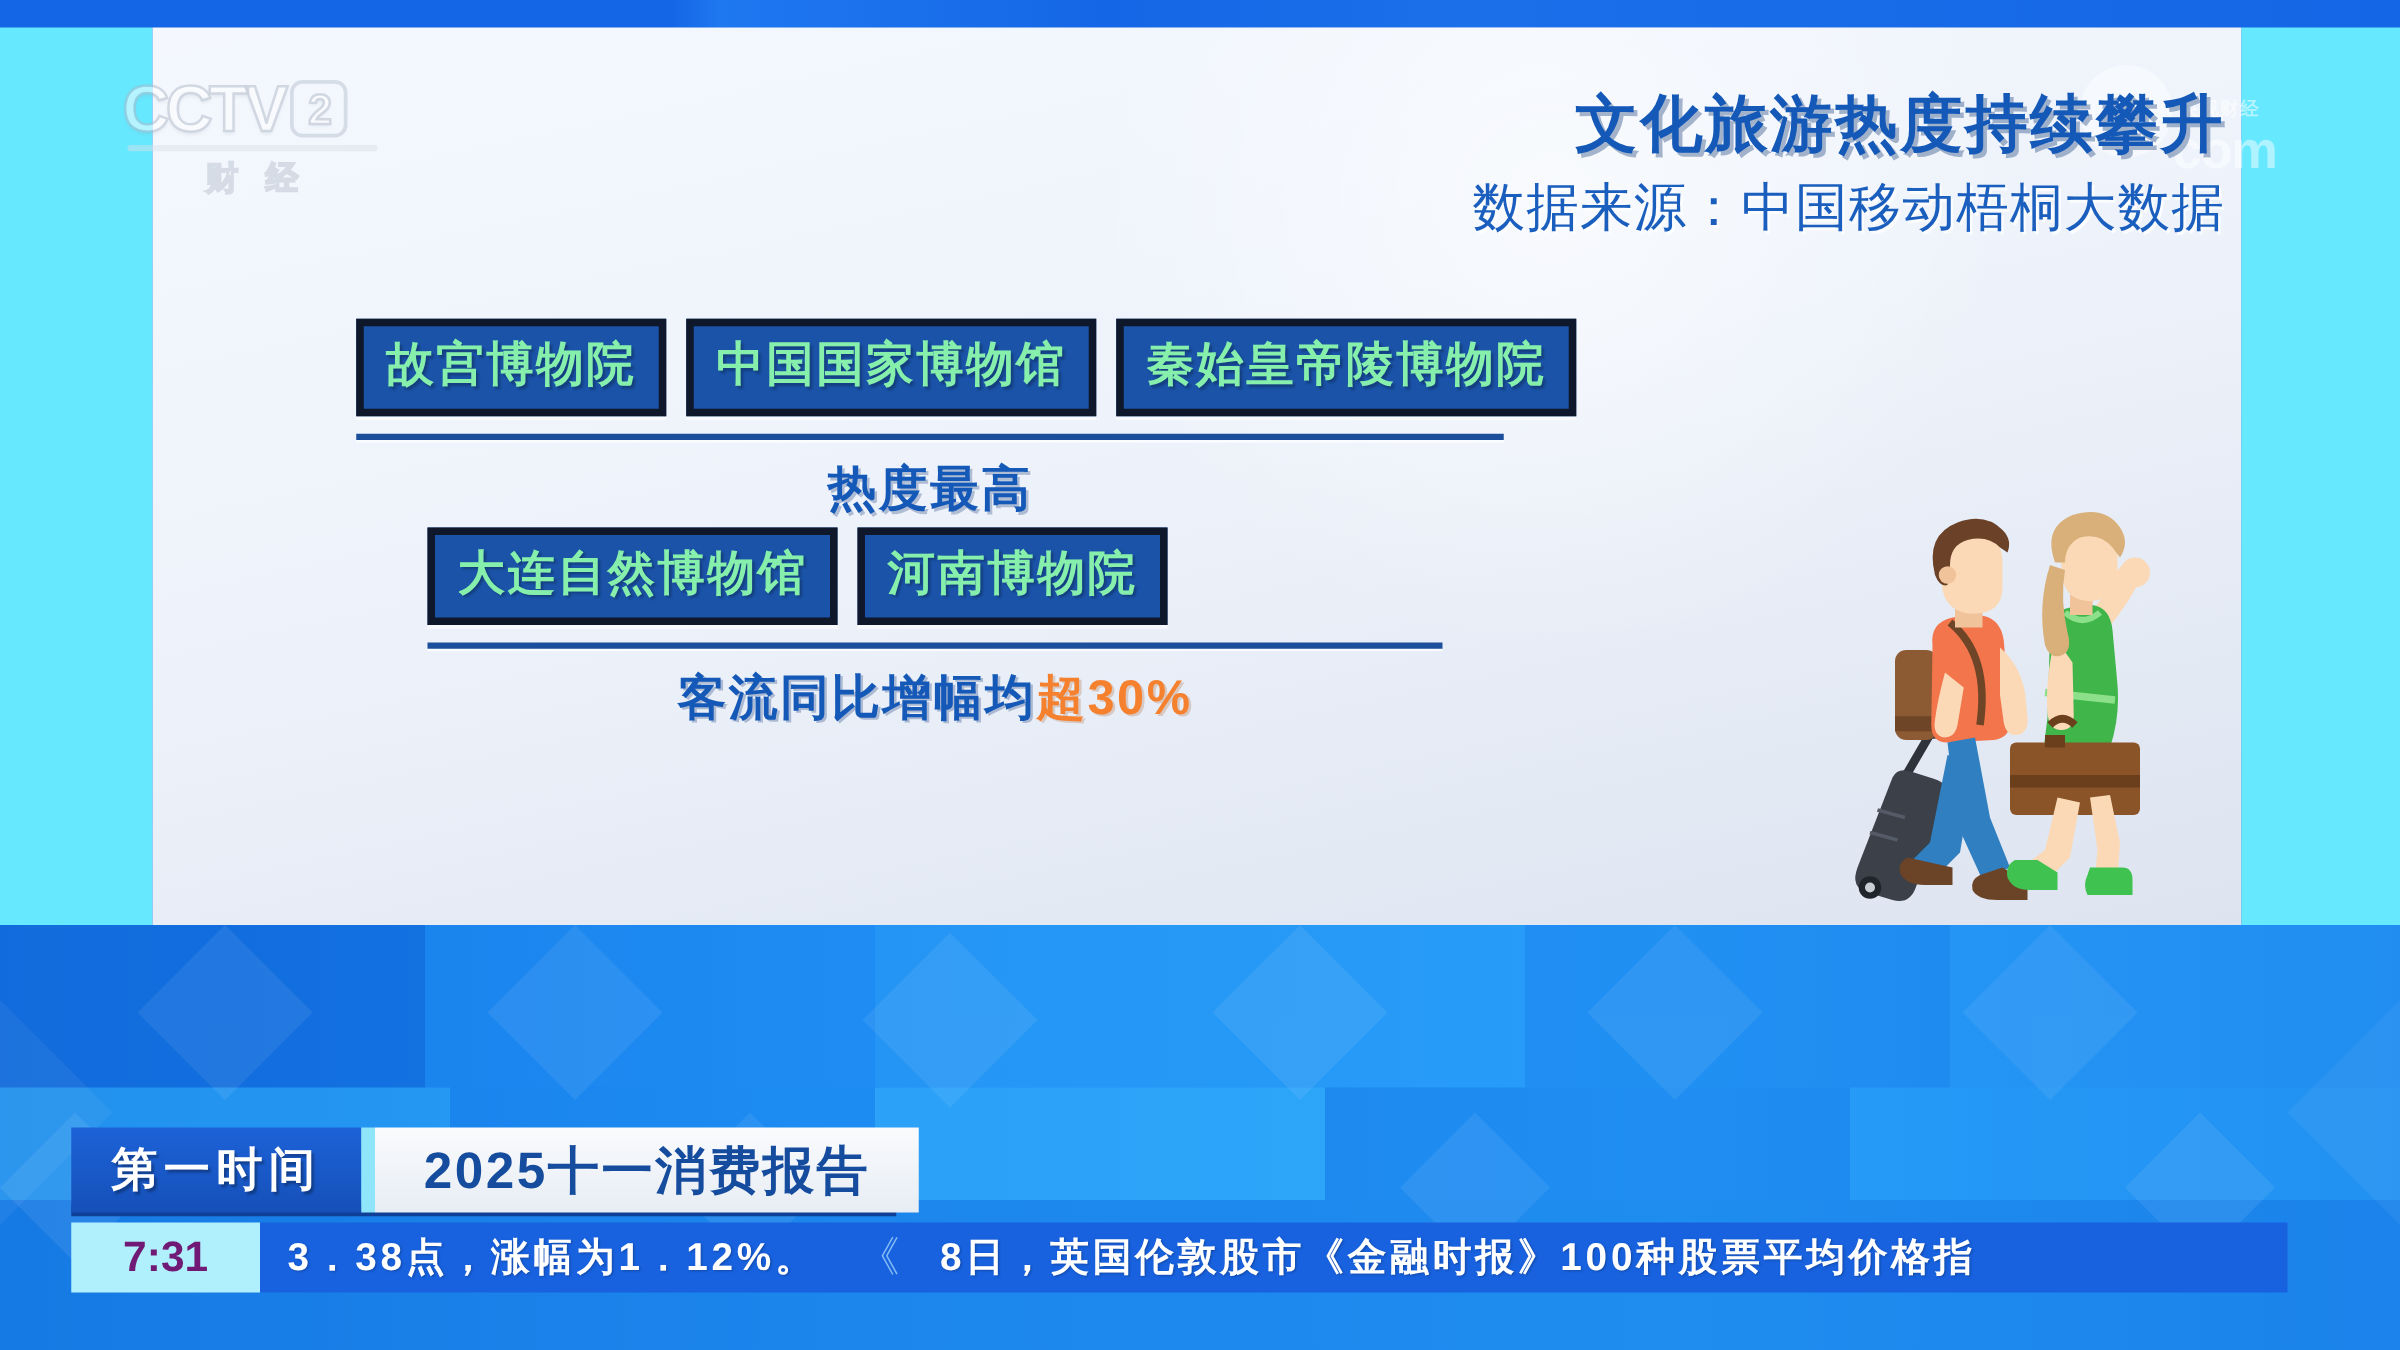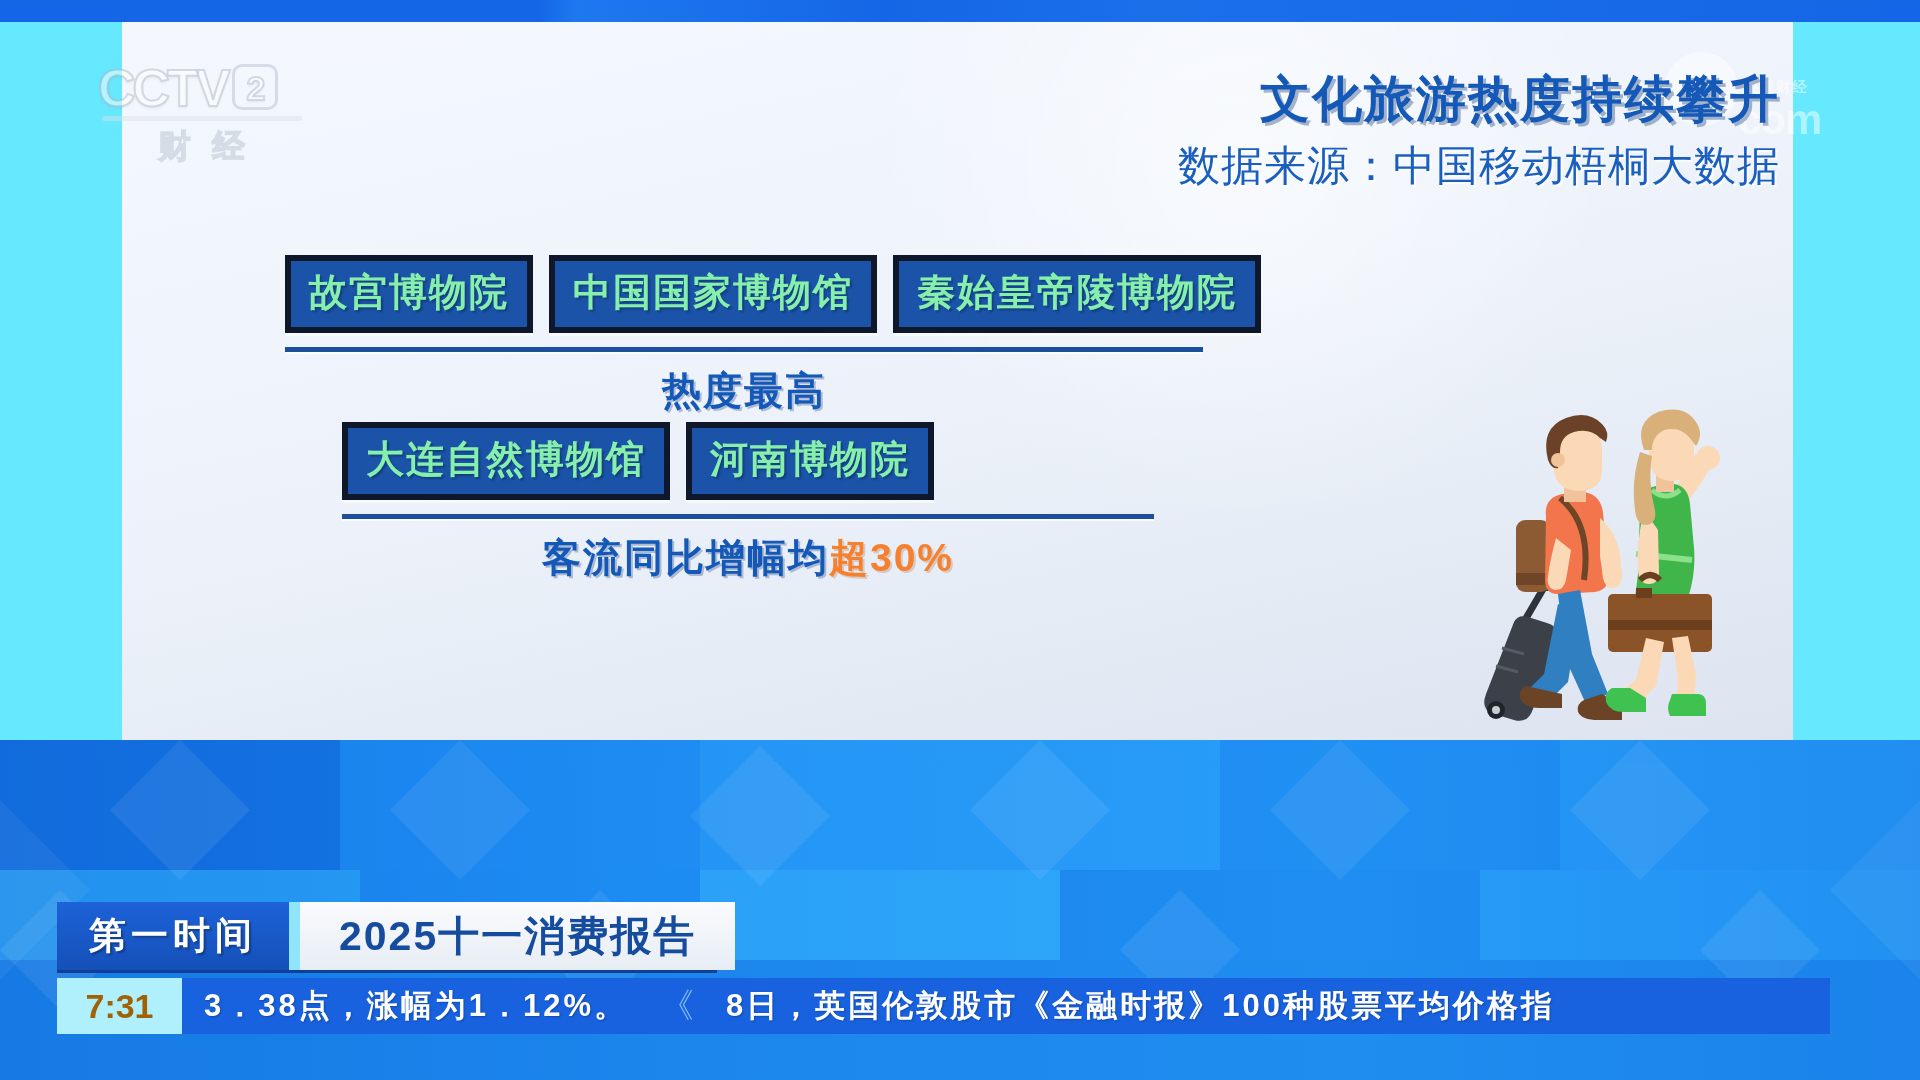--- a/index.html
+++ b/index.html
@@ -58,21 +58,21 @@
     display:inline-block; width:46px; height:46px; margin-left:4px;
     border:3px solid rgba(175,185,200,.8); border-radius:10px;
     color:rgba(255,255,255,.95); font-size:34px; line-height:42px;
     text-align:center; vertical-align:6px;
   }
   .cctv-logo .cc-rule{
     width:200px; height:5px; background:rgba(215,222,232,.85);
     border-radius:3px; margin:2px 0 4px 4px;
   }
   .cctv-logo .cc-sub{
-    font-size:32px; font-weight:bold; letter-spacing:22px;
+    font-size:26px; font-weight:bold; letter-spacing:22px;
     color:rgba(255,255,255,.9);
     -webkit-text-stroke:1.6px rgba(175,185,200,.8);
     text-align:center; padding-left:14px;
   }
 
   
   .corner-wm{
     position:absolute; right:78px; top:52px; width:200px; height:110px;
     z-index:3; pointer-events:none; opacity:.55;
   }
@@ -173,21 +173,21 @@
     position:absolute; left:57px; top:964px; width:660px; height:9px;
     background:#0F3F96; z-index:8;
   }
 
   
   .ticker{
     position:absolute; left:57px; top:978px; width:1773px; height:56px;
     display:flex; z-index:9;
   }
   .ticker-time{
-    width:125px; background:#AFF0FC; color:#a16207;
+    width:151px; background:#AFF0FC; color:#701a75;
     font-size:34px; font-weight:bold;
     display:flex; align-items:center; justify-content:center;
     letter-spacing:0px;
   }
   .ticker-body{
     flex:1; background:#1862E0; color:#ffffff;
     display:flex; align-items:center; gap:26px;
     padding:0 22px; overflow:hidden; white-space:nowrap;
   }
   .ticker-text{

